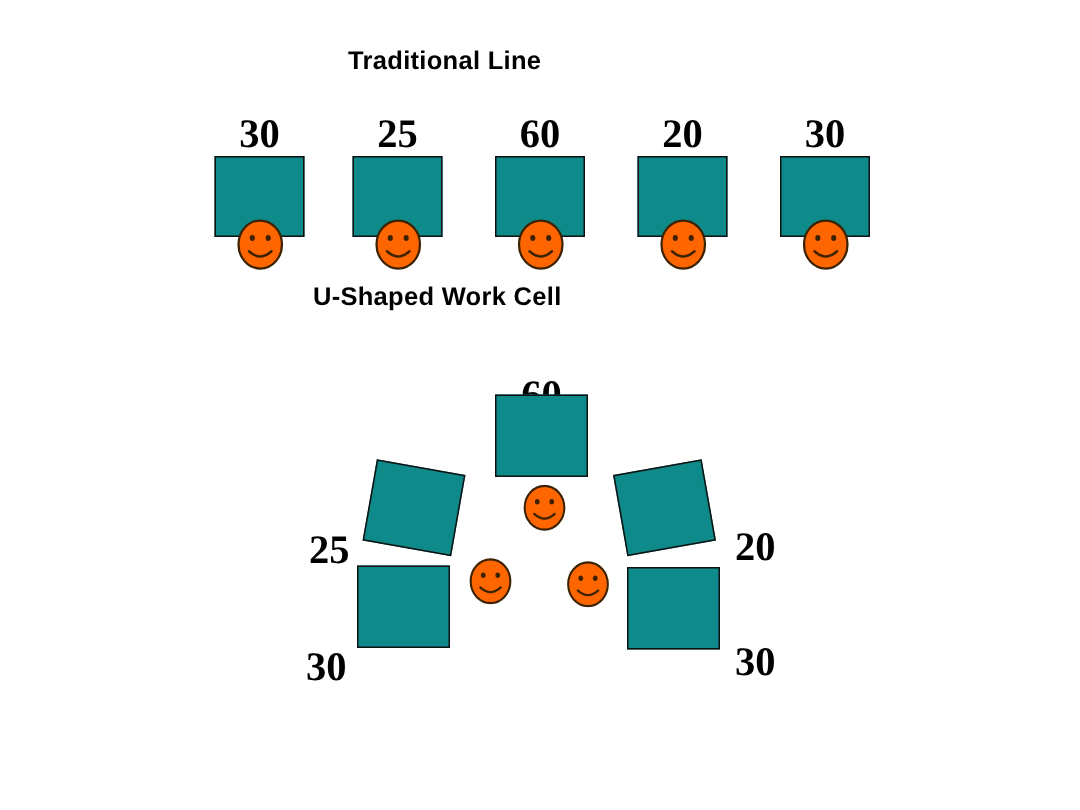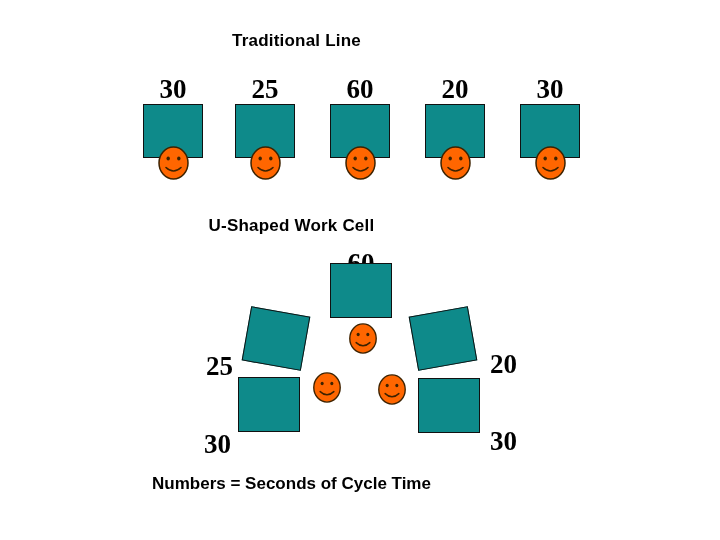--- a/index.html
+++ b/index.html
@@ -17,21 +17,21 @@
   }
   .title {
     position: absolute;
     left: 0; right: 0;
     text-align: center;
     font: bold 17px "Liberation Sans", sans-serif;
     color: var(--text, #000000);
     letter-spacing: 0.2px;
   }
   .t-title { top: 31px; left: 10px; }
-  .u-title { top: 216px; }
+  .u-title { top: 188px; }
   .caption {
     position: absolute;
     top: 474px; left: 0; right: 0;
     text-align: center;
     font: bold 17px "Liberation Sans", sans-serif;
     color: var(--text, #000000);
   }
   .num {
     font: bold 27px "Liberation Serif", serif;
     line-height: 27px;
@@ -174,15 +174,14 @@
   </div>
   <div class="smiley smiley-sm" style="left:377px;top:374px">
     <svg viewBox="0 0 31 34">
         <ellipse class="face" cx="15.5" cy="17" rx="14.5" ry="16"></ellipse>
         <ellipse class="eye" cx="10.2" cy="12.6" rx="1.7" ry="2"></ellipse>
         <ellipse class="eye" cx="20.8" cy="12.6" rx="1.7" ry="2"></ellipse>
         <path class="mouth" d="M8 21.5 Q15.5 28.5 23 21.5"></path>
       </svg>
   </div>
 
-  <div class="caption">Numbers = Seconds of Cycle Time</div>
 
 </div>
 
 </body></html>

